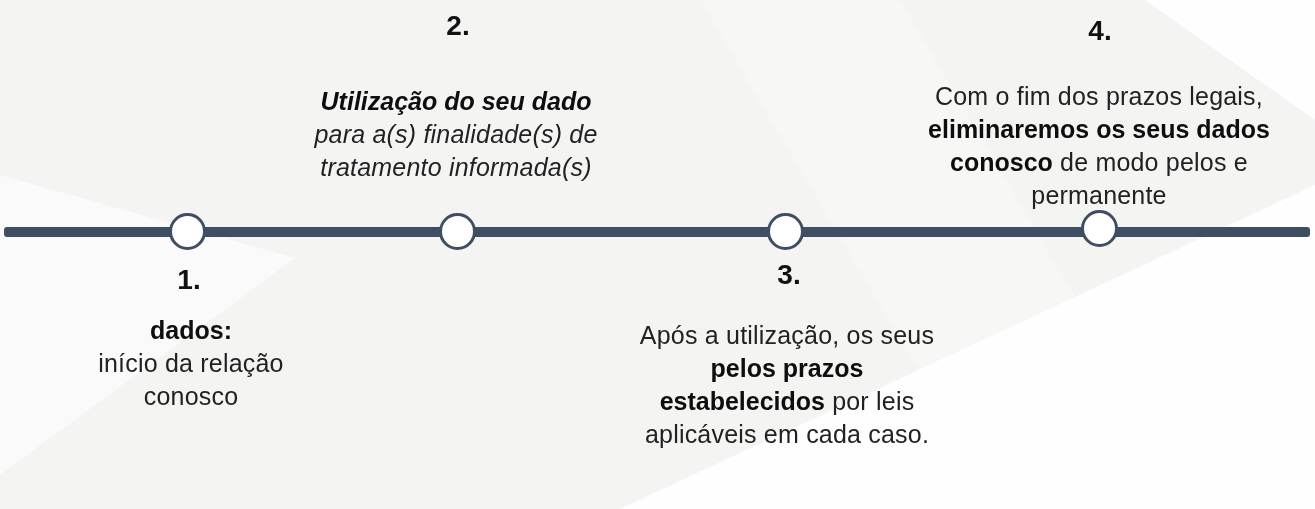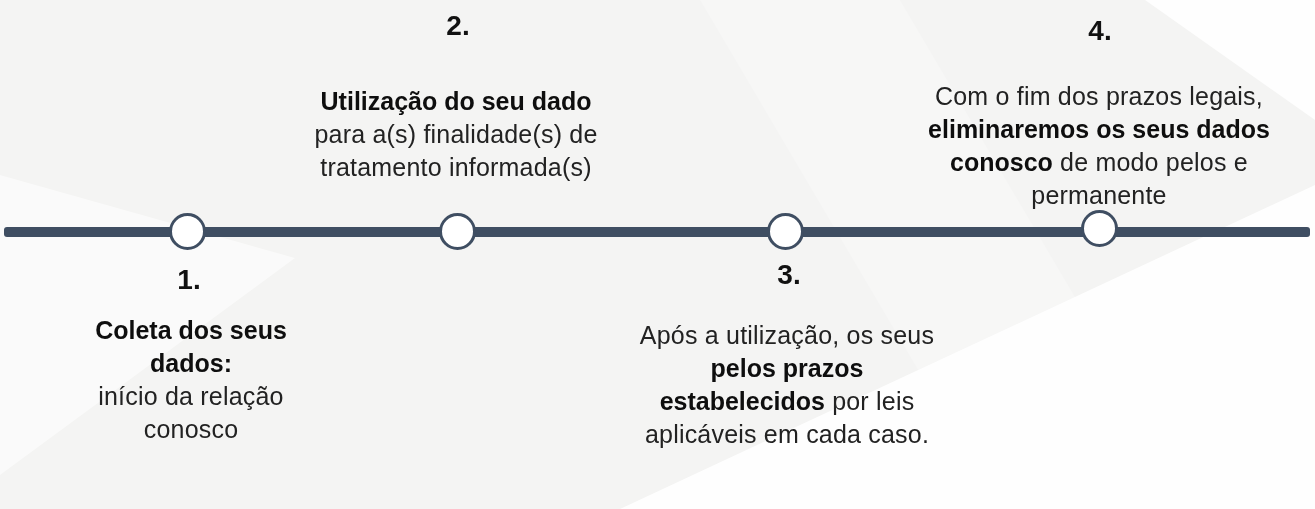--- a/index.html
+++ b/index.html
@@ -44,21 +44,21 @@
   .num-3{left:789px;top:259px;}
   .num-4{left:1100px;top:15px;}
 
   .step-text{
     position:absolute;transform:translateX(-50%);
     text-align:center;
     font-size:25px;line-height:33px;
     color:#222;letter-spacing:.2px;
   }
   .txt-1{left:191px;top:314px;width:320px;}
-  .txt-2{left:456px;top:85px;width:440px;}
+  .txt-2{left:456px;top:85px;width:440px;font-style:italic;}
   .txt-3{left:787px;top:319px;width:440px;}
   .txt-4{left:1099px;top:80px;width:460px;}
   .step-text .bold{font-weight:700;color:#0e0e0e;letter-spacing:0;}
 </style>
 </head>
 <body>
 
 <div class="canvas">
 
   <div class="bg-shape br"></div>
@@ -72,21 +72,20 @@
   <div class="timeline-node node-2"></div>
   <div class="timeline-node node-3"></div>
   <div class="timeline-node node-4"></div>
 
   <div class="step-number num-1">1.</div>
   <div class="step-number num-2">2.</div>
   <div class="step-number num-3">3.</div>
   <div class="step-number num-4">4.</div>
 
   <div class="step-text txt-1">
-      <div><span class="bold">Coleta dos seus</span></div>
       <div><span class="bold">dados:</span></div>
       <div><span>início da relação</span></div>
       <div><span>conosco</span></div>
     </div>
   <div class="step-text txt-2">
       <div><span class="bold">Utilização do seu dado</span></div>
       <div><span>para a(s)  finalidade(s) de</span></div>
       <div><span>tratamento informada(s)</span></div>
     </div>
   <div class="step-text txt-3">

